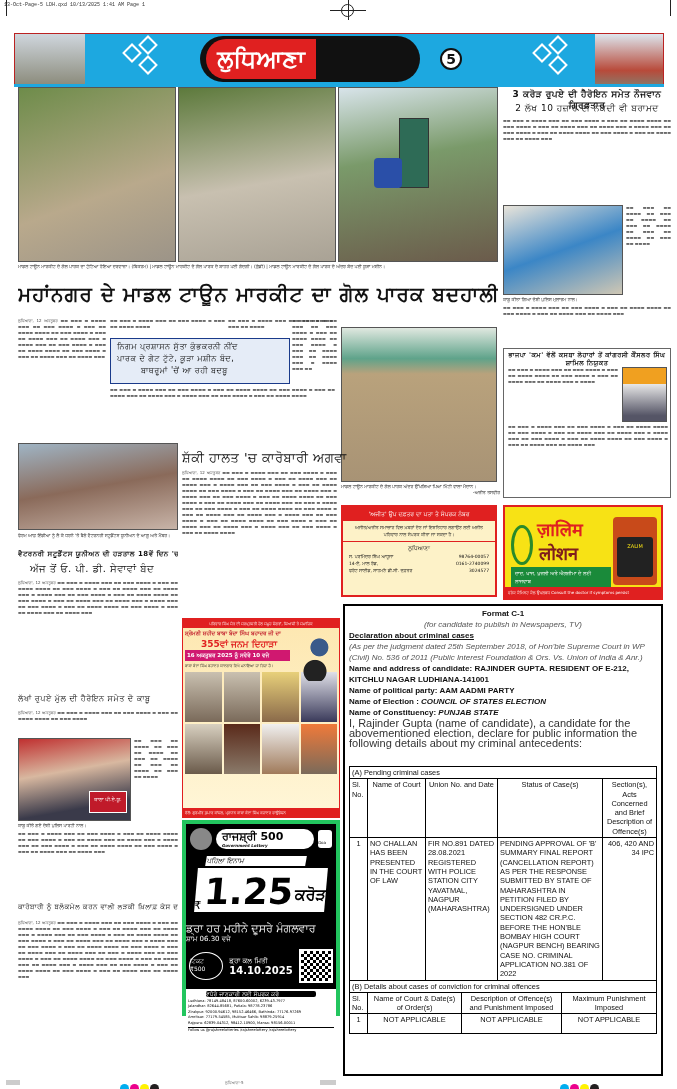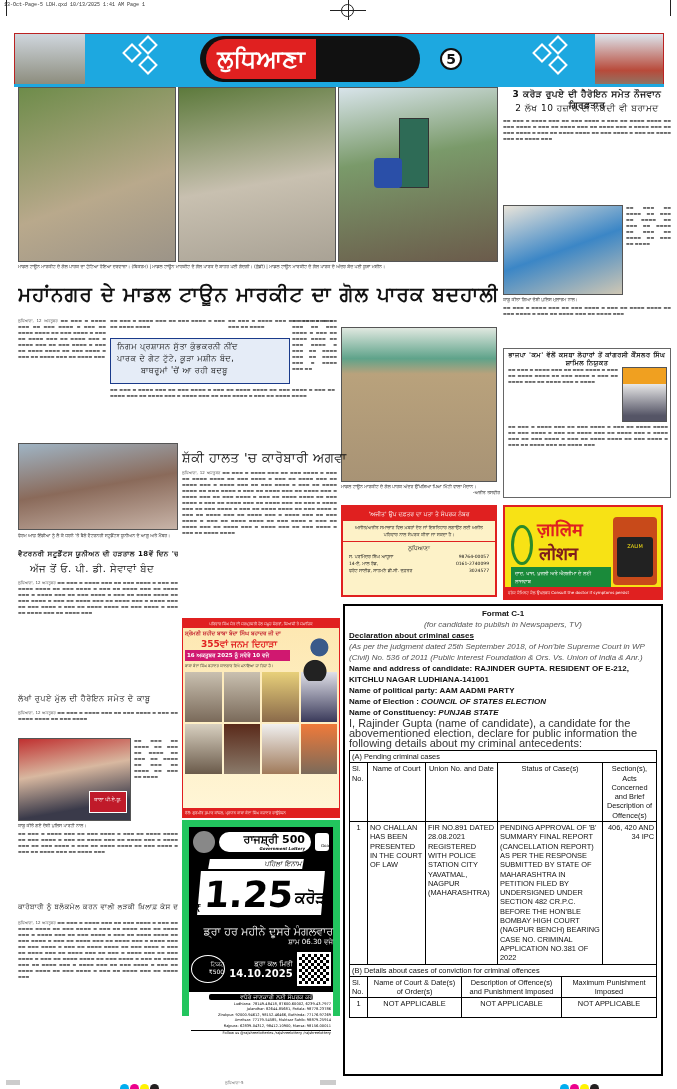--- a/index.html
+++ b/index.html
@@ -24,21 +24,21 @@
 .col{font-size:4px;line-height:6px;color:#444;overflow:hidden;text-align:justify}
 .box{border:1px solid #1a3a8a;background:#e5ecf7}
 .adred{background:#e02020;color:#fff}
 .affid{left:343px;top:604px;width:320px;height:472px;border:2px solid #000;font-family:"Liberation Sans",sans-serif;font-size:8px;line-height:11px;padding:2px 4px;color:#111}
 .affid .c{text-align:center}
 .affid .b{font-weight:bold}
 .affid .i{font-style:italic;color:#555}
 table{border-collapse:collapse;width:100%;font-size:7.4px;line-height:9.3px}
 td,th{border:1px solid #000;vertical-align:top;padding:1px 2px;font-weight:normal}
 .dot{display:inline-block;width:9px;height:9px;border-radius:50%;margin-right:1px}
-.lottery{left:182px;top:820px;width:158px;height:196px;background:#000;border:7px solid #22c55e;color:#fff;text-align:right}
+.lottery{left:182px;top:820px;width:158px;height:196px;background:#000;border:4px solid #22c55e;color:#fff;text-align:left}
 .zalim{left:503px;top:505px;width:160px;height:95px;background:#f7e215;border:2px solid #e02020}
 </style>
 </head>
 <body>
 
 <div class="abs slug">13-Oct-Page-5 LDH.qxd  10/13/2025  1:41 AM  Page 1</div>
 <div class="abs crop" style="left:330px;top:10px;width:36px;height:1px"></div>
 <div class="abs crop" style="left:348px;top:0;width:1px;height:20px"></div>
 <div class="abs" style="left:341px;top:4px;width:13px;height:13px;border:1px solid #222;border-radius:50%"></div>
 <div class="abs crop" style="left:6px;top:0;width:1px;height:16px"></div>
@@ -209,21 +209,21 @@
   <div class="c b">Format C-1</div>
   <div class="c i">(for candidate to publish in Newspapers, TV)</div>
   <div class="b" style="text-decoration:underline">Declaration about criminal cases</div>
   <div class="i">(As per the judgment dated 25th September 2018, of Hon'ble Supreme Court in WP (Civil) No. 536 of 2011 (Public Interest Foundation &amp; Ors. Vs. Union of India &amp; Anr.)</div>
   <div class="b"><span>Name and address of candidate:</span> <span>RAJINDER GUPTA. RESIDENT OF E-212, KITCHLU NAGAR LUDHIANA-141001</span></div>
   <div class="b"><span>Name of political party:</span> <span>AAM AADMI PARTY</span></div>
   <div class="b"><span>Name of Election :</span> <i>COUNCIL OF STATES ELECTION</i></div>
   <div class="b"><span>Name of Constituency:</span> <i>PUNJAB STATE</i></div>
   <div style="font-size:11px;line-height:10px;color:#333">I, Rajinder Gupta (name of candidate), a candidate for the abovementioned election, declare for public information the following details about my criminal antecedents:</div>
 
-  <table style="margin-top:2px">
+  <table style="margin-top:18px">
     <tbody>
         <tr>
           <td colspan="5">(A) Pending criminal cases</td>
         </tr>
     <tr style="text-align:center">
       <th style="width:18px;text-align:left">Sl. No.</th>
       <th style="width:58px">Name of Court</th>
       <th style="width:72px">Union No. and Date</th>
       <th>Status of Case(s)</th>
       <th style="width:54px">Section(s), Acts Concerned and Brief Description of Offence(s)</th>

